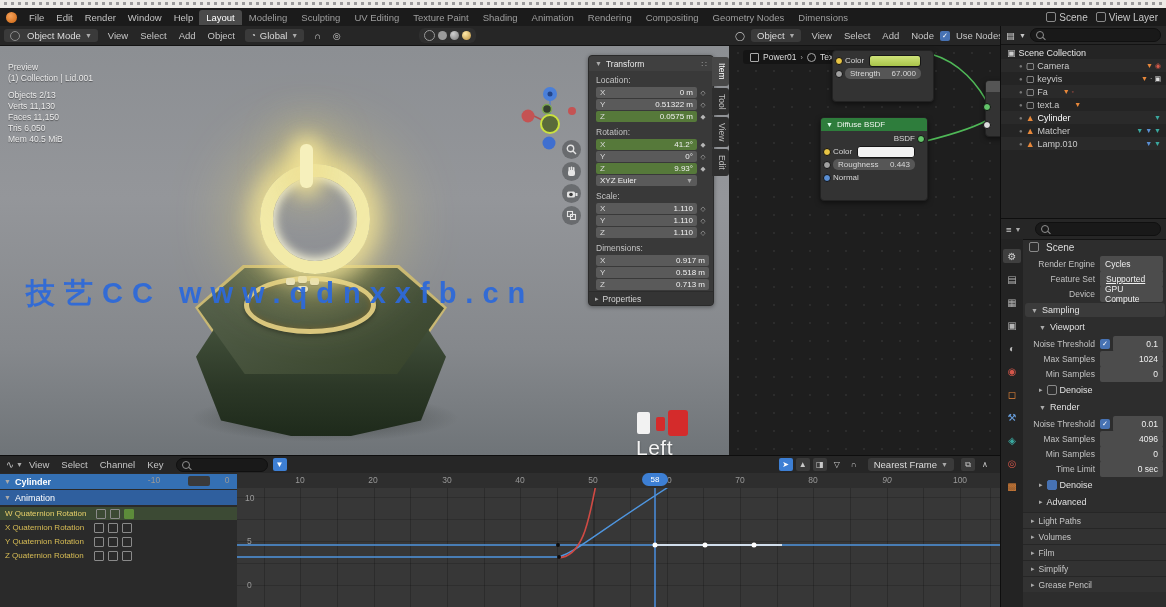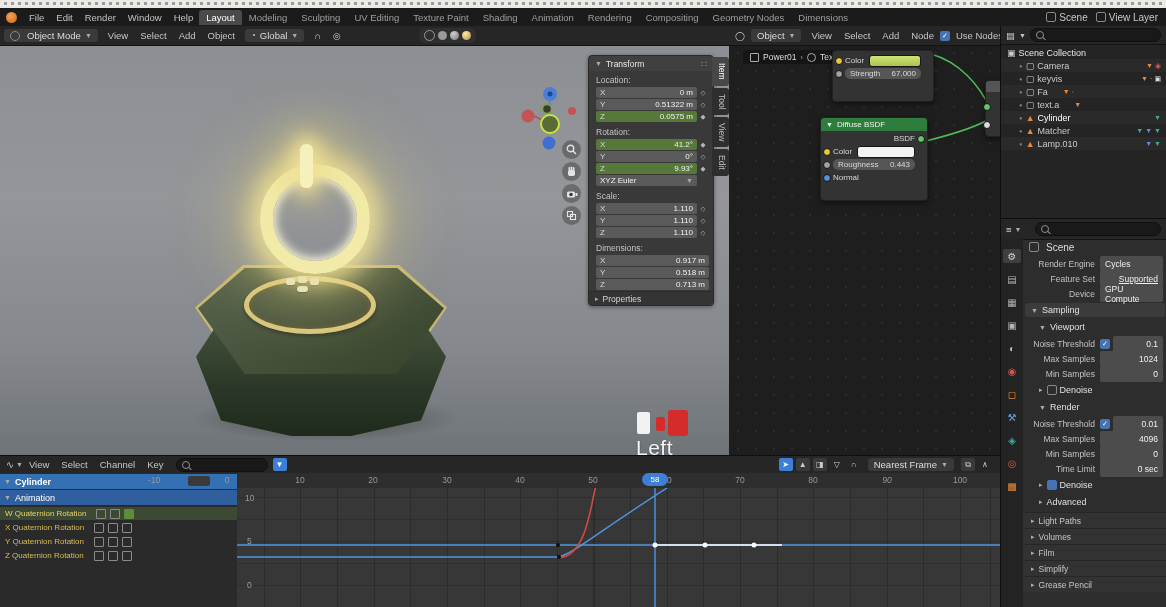--- a/index.html
+++ b/index.html
@@ -185,20 +185,30 @@
       <span class="hdr-menu" style="font-size:9px;">∩</span>
       <span class="hdr-menu" style="font-size:9px;">◎</span>
       <div class="shade-balls" style="margin-left:72px;background:#2f2f2f;border-radius:6px;padding:2px 5px;">
         <span class="ball" style="border:1px solid #9a9a9a;"></span>
         <span class="ball" style="background:#9a9a9a;"></span>
         <span class="ball" style="background:radial-gradient(circle at 35% 30%,#cfcfcf,#777);"></span>
         <span class="ball" style="background:radial-gradient(circle at 35% 30%,#ffe9a8,#b98f3e);"></span>
       </div>
     </div>
 
+    <div class="vp-stats">
+      <div>Preview</div>
+      <div>(1) Collection | Lid.001</div>
+      <div style="height:6px;"></div>
+      <div>Objects 2/13</div>
+      <div>Verts 11,130</div>
+      <div>Faces 11,150</div>
+      <div>Tris 6,050</div>
+      <div>Mem 40.5 MiB</div>
+    </div>
 
     <div class="box-shadow-el"></div>
     <div class="box-rim"></div>
     <div class="box-side"></div>
     <div class="box-top"></div>
     <div class="gold-ring"></div>
     <div class="dev-btn" style="left:286px;top:252px;width:9px;height:7px;"></div>
     <div class="dev-btn" style="left:298px;top:250px;width:9px;height:7px;"></div>
     <div class="dev-btn" style="left:310px;top:252px;width:9px;height:7px;"></div>
     <div class="dev-btn" style="left:297px;top:260px;width:11px;height:6px;border-radius:3px;"></div>
@@ -249,20 +259,21 @@
     </div>
 
     <div class="cast">
       <div class="abs" style="left:5px;top:4px;width:13px;height:22px;background:#f2f2f2;border-radius:2px;"></div>
       <div class="abs" style="left:24px;top:9px;width:9px;height:14px;background:#d42b2b;border-radius:2px;"></div>
       <div class="abs" style="left:36px;top:2px;width:20px;height:26px;background:#d42b2b;border-radius:3px;"></div>
       <div class="lbl">Left</div>
     </div>
   </div>
 
+  <div class="abs watermark">技艺CC www.qdnxxfb.cn</div>
 
   <div class="abs npanel">
     <div class="np-head">
       <span class="chev" style="margin-right:4px;">▼</span>
       <span>Transform</span>
       <span style="margin-left:auto;color:#9a9a9a;">∷</span>
     </div>
     <div class="np-label">Location:</div>
     <div class="np-row">
       <div class="fld">
@@ -553,21 +564,21 @@
         <span style="color:#ddd;">Scene</span>
       </div>
       <div class="prow">
         <span class="plab">Render Engine</span>
         <div class="pfld" style="justify-content:flex-start;padding-left:5px;">
             <span>Cycles</span>
           </div>
       </div>
       <div class="prow">
         <span class="plab">Feature Set</span>
-        <div class="pfld" style="justify-content:flex-end;padding-left:6px;text-decoration:underline;">
+        <div class="pfld" style="justify-content:flex-start;padding-left:6px;text-decoration:underline;">
             <span>Supported</span>
           </div>
       </div>
       <div class="prow">
         <span class="plab">Device</span>
         <div class="pfld" style="justify-content:flex-start;padding-left:5px;">
             <span>GPU Compute</span>
           </div>
       </div>
       <div class="psec">

